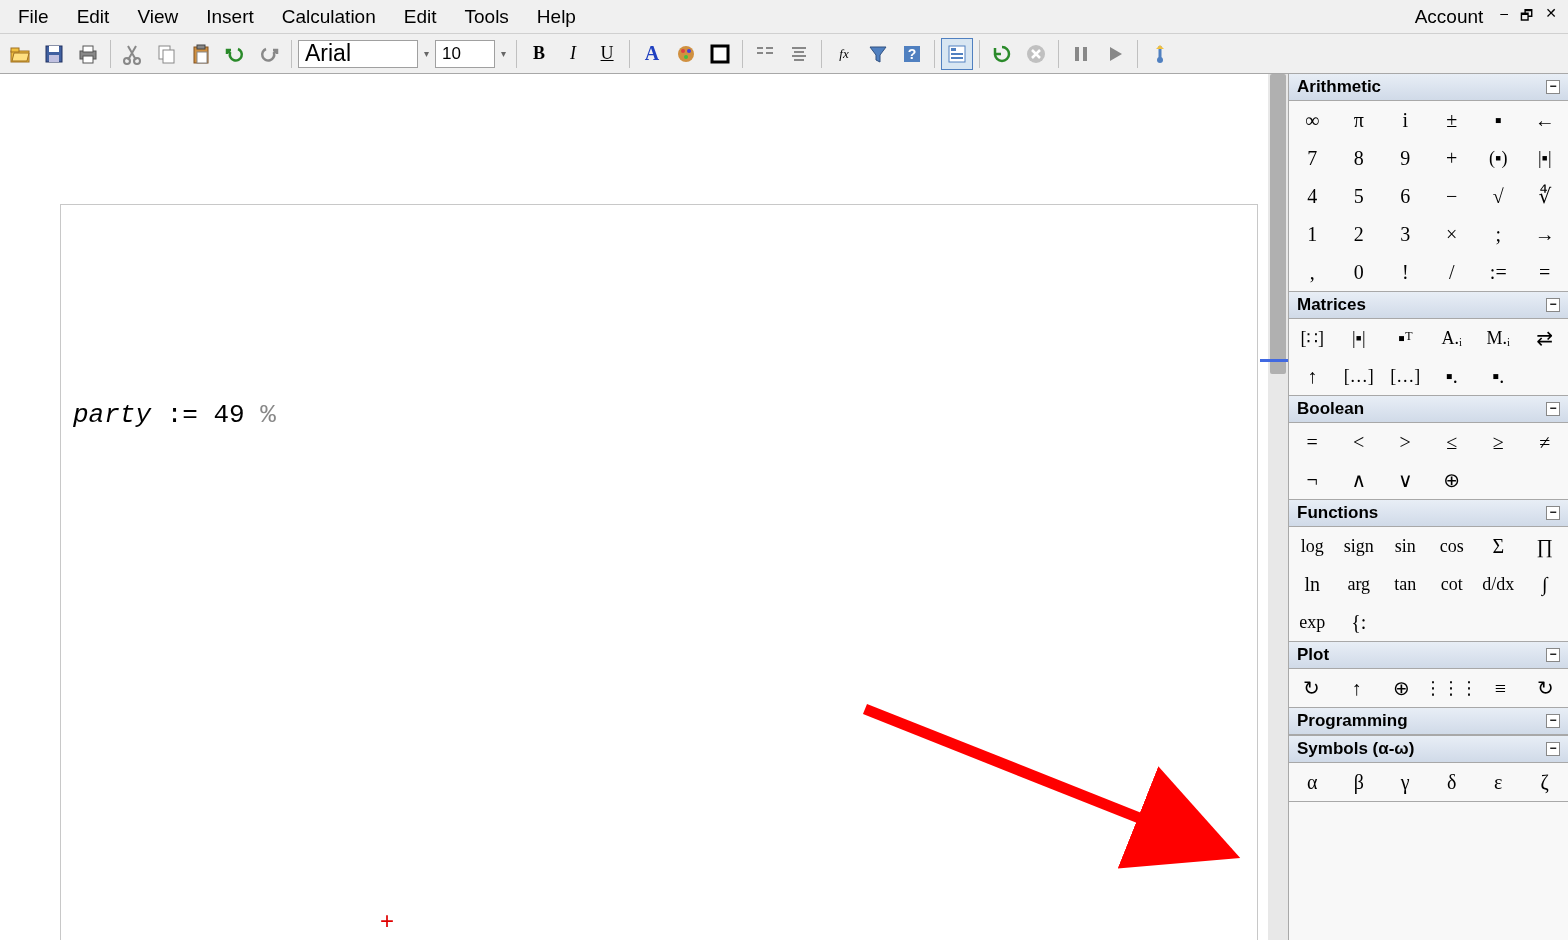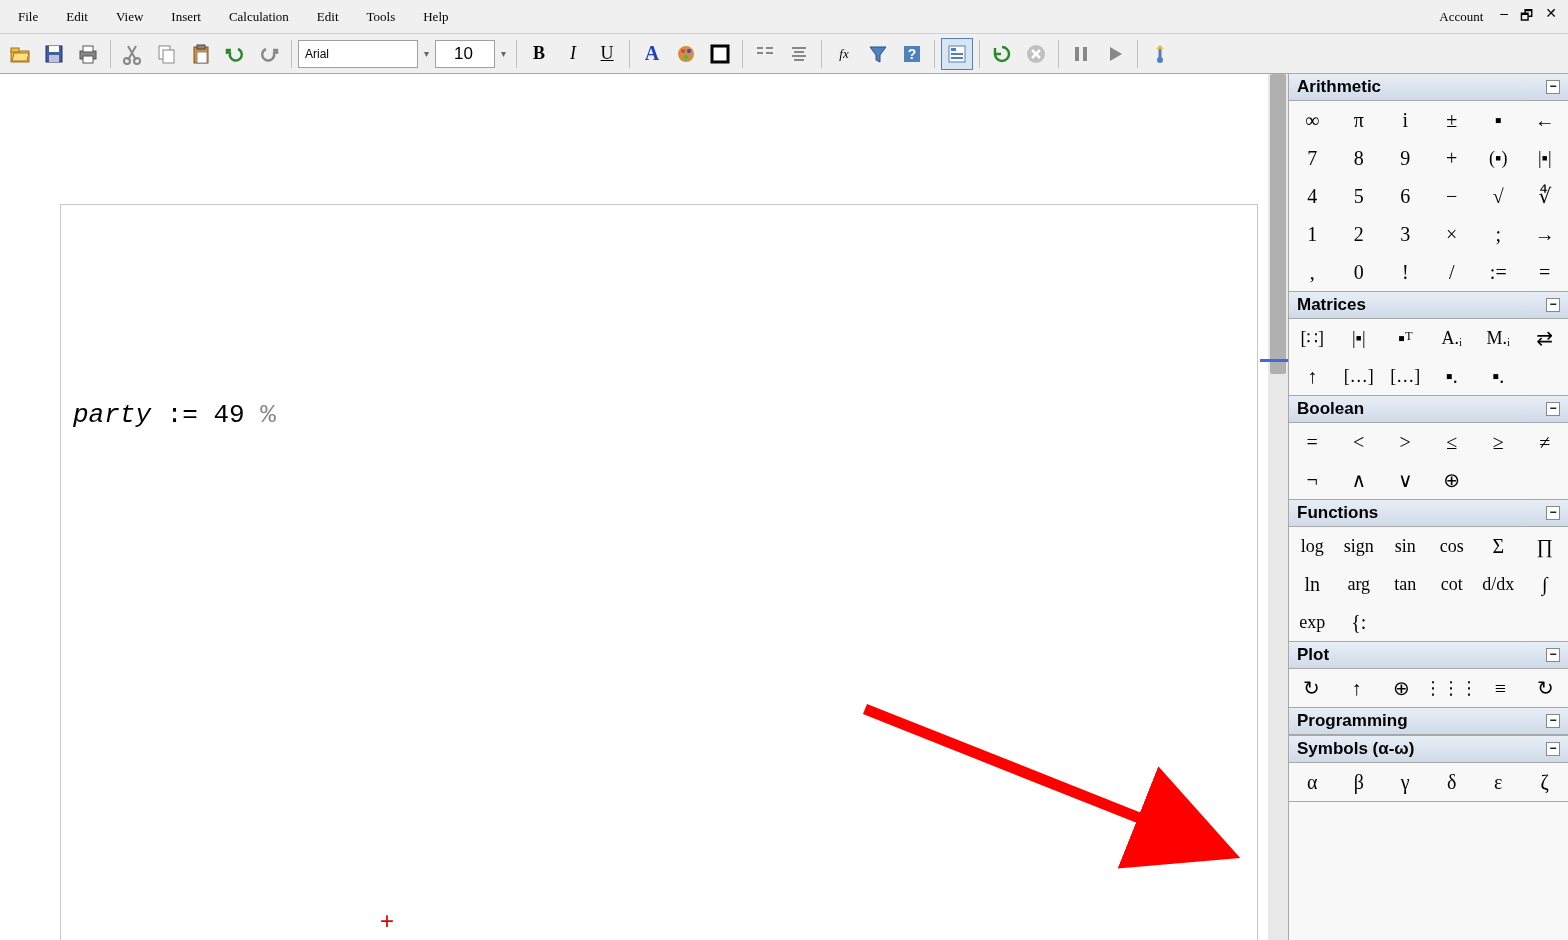--- a/index.html
+++ b/index.html
@@ -1,30 +1,30 @@
 <!DOCTYPE html>
 <html><head>
 <meta charset="utf-8">
 <style>
   * { box-sizing: border-box; margin: 0; padding: 0; }
   html, body { width: 1568px; height: 940px; font-family: Arial, sans-serif; background: #fff; overflow: hidden; }
   
   
   .menubar { display: flex; align-items: center; height: 34px; background: #f0f0f0; border-bottom: 1px solid #d0d0d0; padding: 0 4px; }
-  .menubar-item { padding: 4px 14px; font-size: 13px; cursor: default; font-family: Liberation Serif, serif; }
+  .menubar-item { padding: 4px 14px; font-size: 19px; cursor: default; }
   .menubar-spacer { flex: 1; }
   .window-controls { display: flex; gap: 6px; padding-right: 4px; }
   .wc { font-size: 14px; cursor: default; padding: 0 3px; }
   
   
   .toolbar { display: flex; align-items: center; height: 40px; background: #f0f0f0; border-bottom: 1px solid #a8a8a8; padding: 0 4px; gap: 2px; }
   .tb-btn { width: 32px; height: 32px; display: flex; align-items: center; justify-content: center; cursor: default; }
   .tb-sep { width: 1px; height: 28px; background: #c0c0c0; margin: 0 4px; }
-  .tb-font { width: 120px; height: 28px; border: 1px solid #a0a0a0; background: #fff; font-size: 12px; padding: 0 6px; display:flex; align-items:center; }
-  .tb-size { width: 60px; height: 28px; border: 1px solid #a0a0a0; background: #fff; font-size: 17px; padding: 0 18px; display:flex; align-items:center; }
+  .tb-font { width: 120px; height: 28px; border: 1px solid #a0a0a0; background: #fff; font-size: 23px; padding: 0 6px; display:flex; align-items:center; }
+  .tb-size { width: 60px; height: 28px; border: 1px solid #a0a0a0; background: #fff; font-size: 17px; padding: 0 6px; display:flex; align-items:center; }
   .dd-arrow { font-size: 10px; color: #666; padding: 0 4px; }
   
   
   .content { display: flex; height: calc(940px - 74px); }
   .canvas-area { flex: 1; background: #fff; position: relative; overflow: hidden; }
   .canvas-scroll { position: absolute; right: 0; top: 0; bottom: 0; width: 20px; background: #e8e8e8; }
   .scroll-thumb { position: absolute; left: 2px; right: 2px; top: 0; height: 300px; background: #b0b0b0; border-radius: 2px; }
   .page-indicator { position: absolute; top: 285px; right: 0; width: 28px; height: 3px; background: #4169e1; }
   
   .page { position: absolute; left: 60px; top: 130px; right: 30px; bottom: -100px; background: #fff; border-top: 1px solid #c8c8c8; border-left: 1px solid #c8c8c8; border-right: 1px solid #c8c8c8; }

